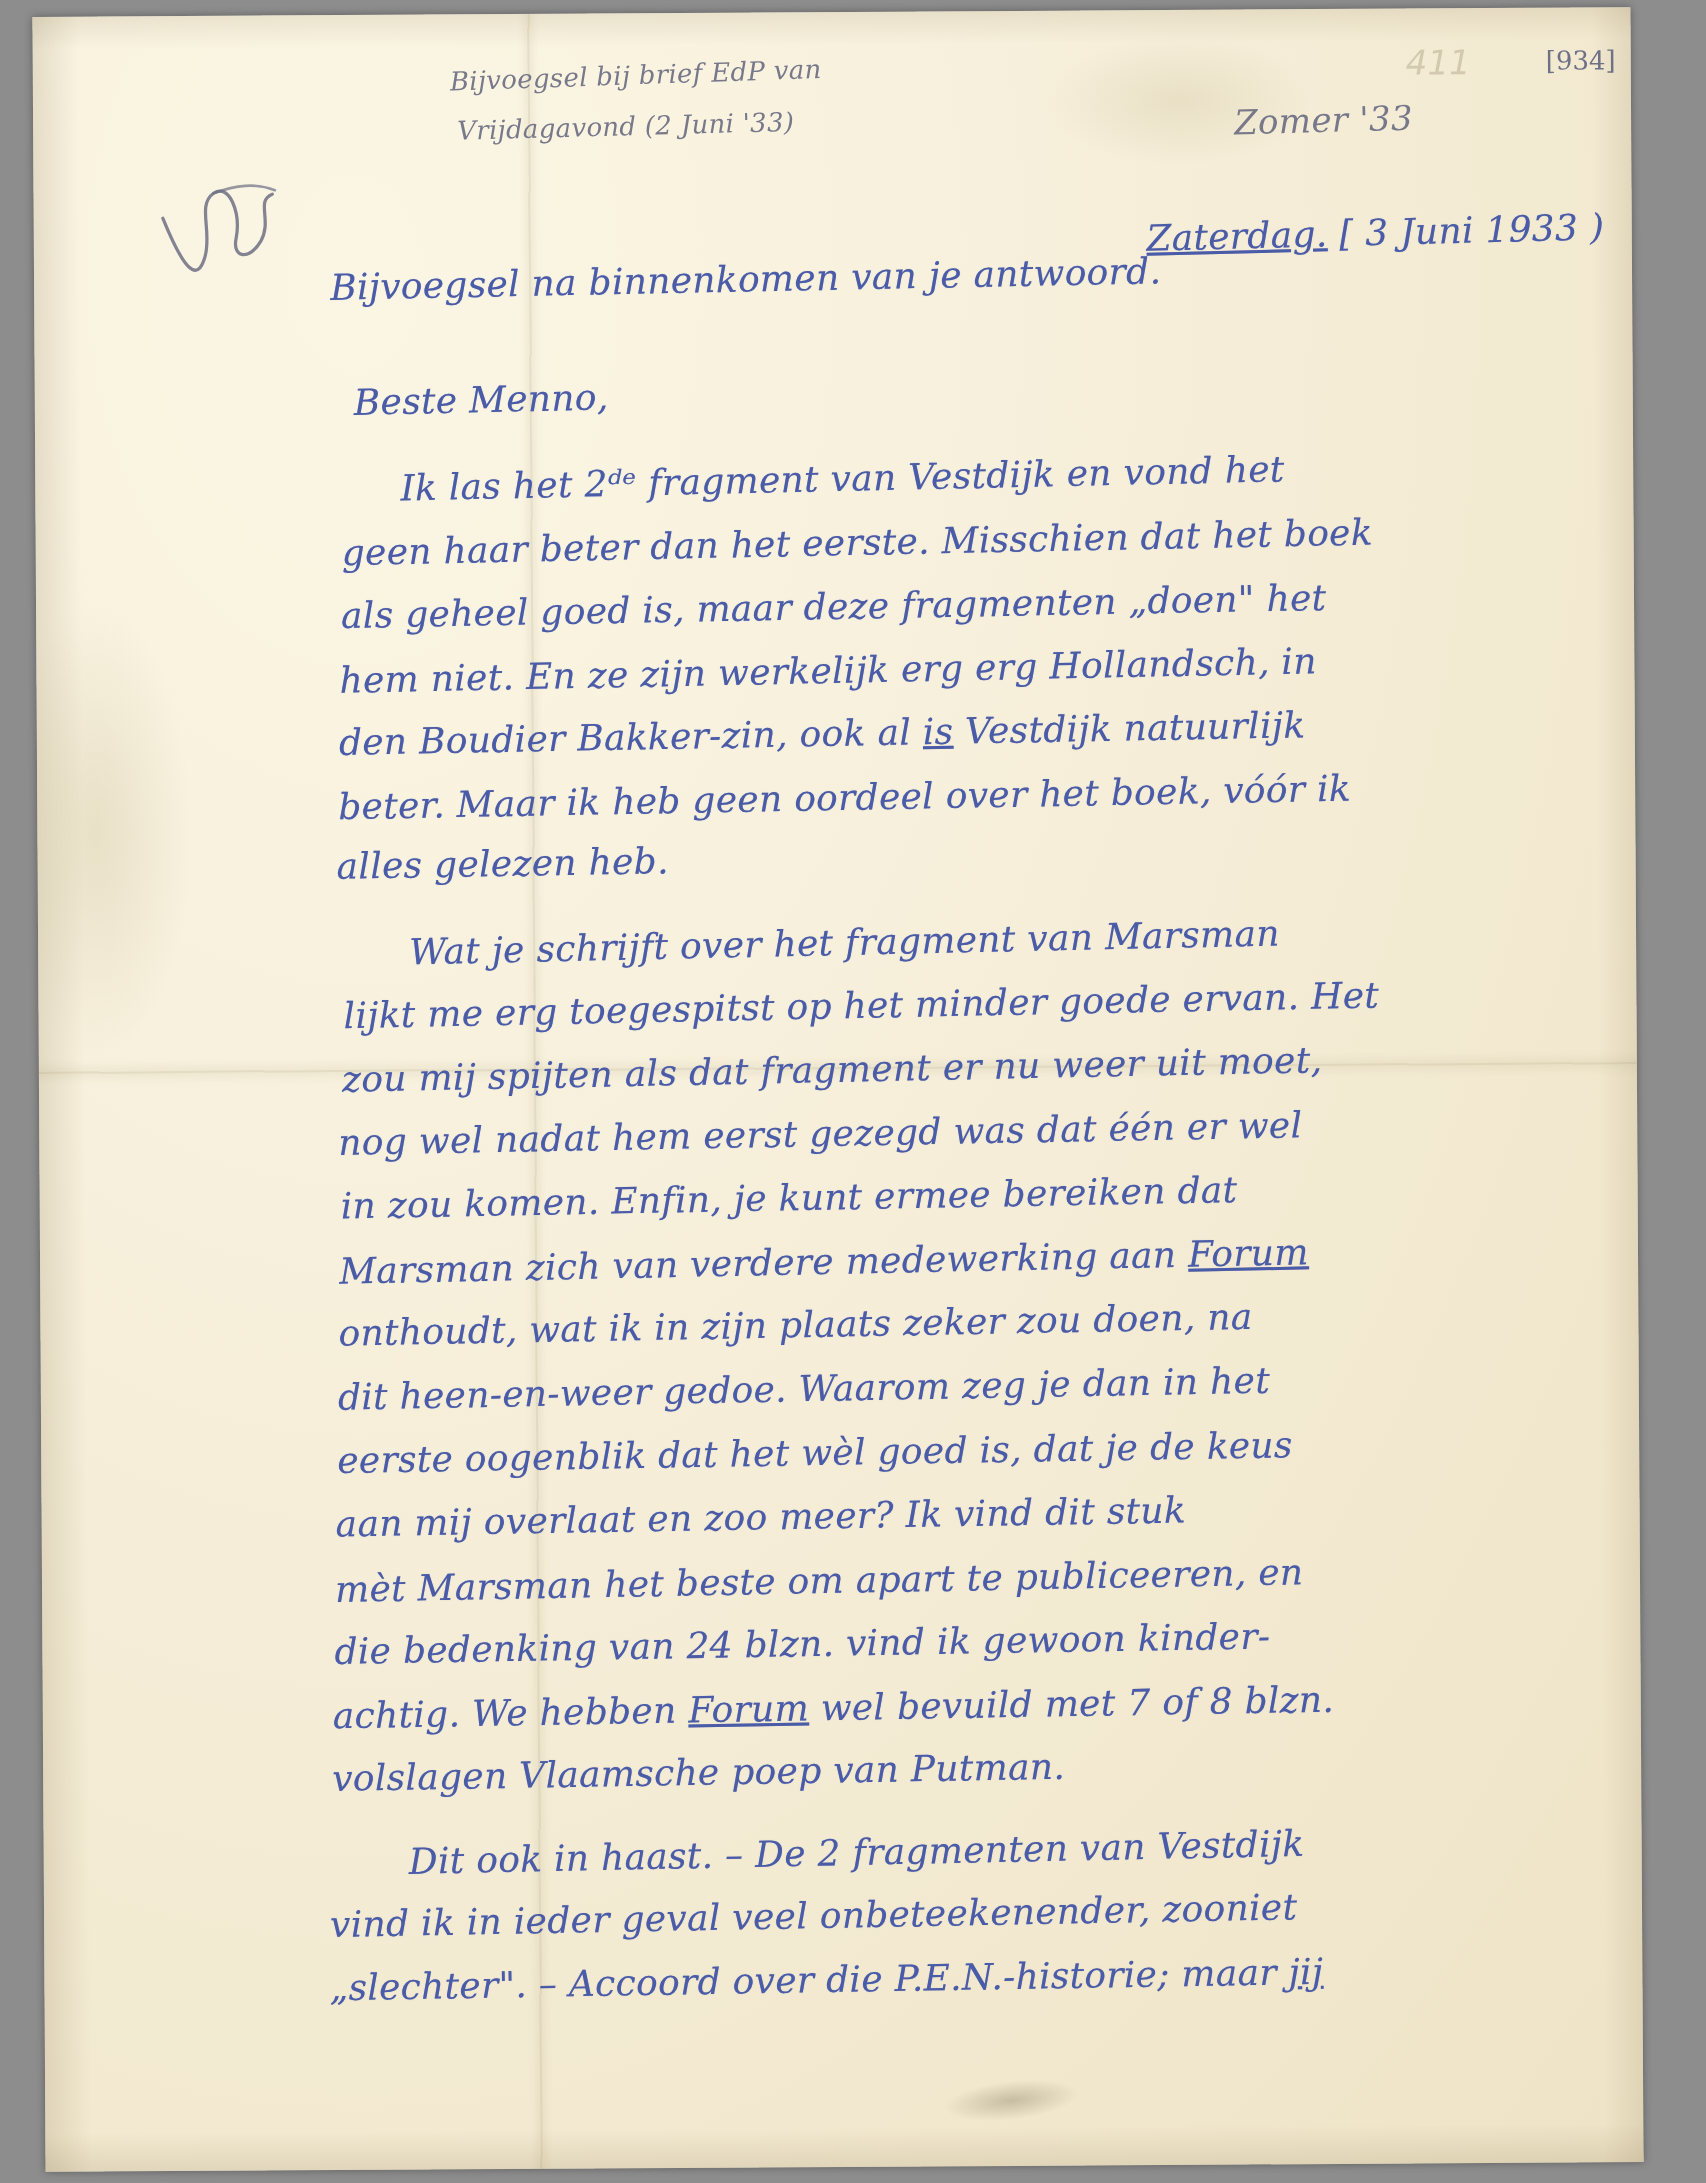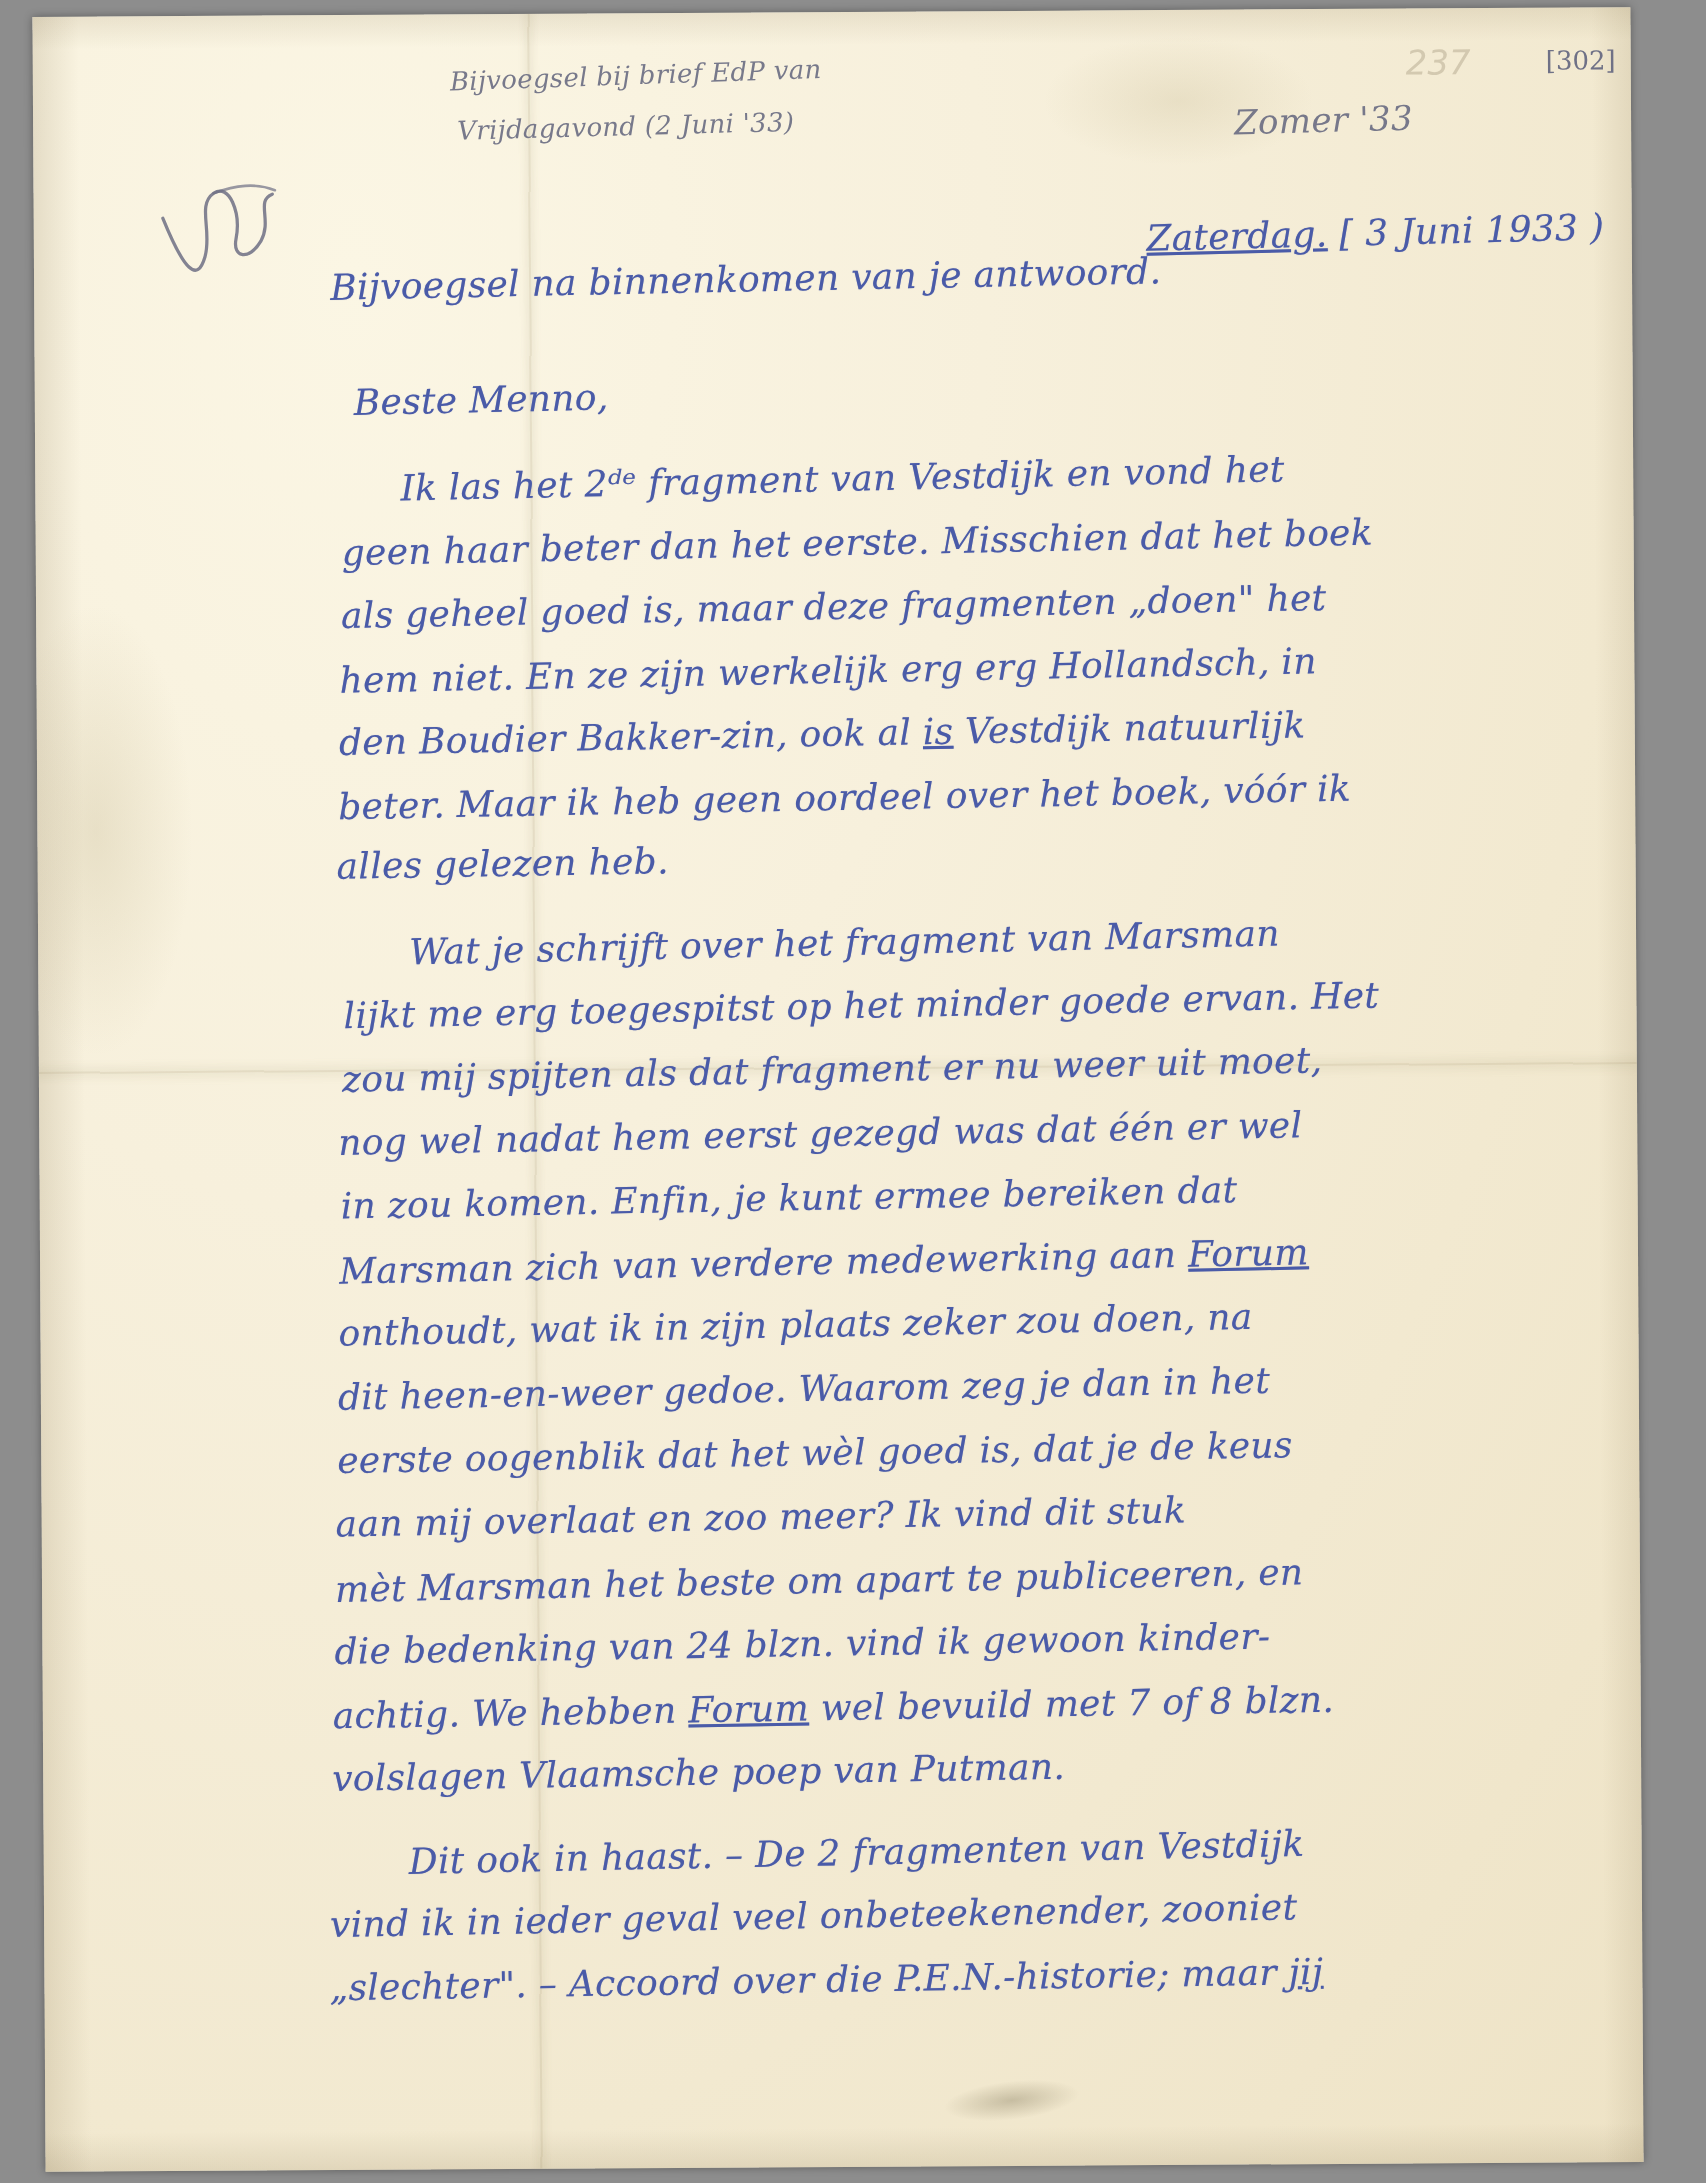--- a/index.html
+++ b/index.html
@@ -124,22 +124,22 @@
 
 <div id="scan">
 
   <div class="paper">
 
     <div class="crease v" style="left:495px;"></div>
     <div class="crease h" style="top:1055px;"></div>
     <div class="stain" style="left:1009px; top:26px; width:273px; height:130px; background:radial-gradient(ellipse,rgba(180,165,120,0.20),rgba(180,165,120,0) 70%);"></div>
     <div class="stain" style="left:-39px; top:586px; width:195px; height:456px; background:radial-gradient(ellipse,rgba(175,160,115,0.22),rgba(175,160,115,0) 70%);"></div>
 
-    <span class="faint-stamp">237</span>
-    <span class="archive-no">[302]</span>
+    <span class="faint-stamp">411</span>
+    <span class="archive-no">[934]</span>
 
     <span class="ink-pencil hdr-note">Bijvoegsel bij brief EdP van</span>
     <span class="ink-pencil hdr-note2">Vrijdagavond (2 Juni '33)</span>
 
     <span class="ink-pencil hdr-season">Zomer '33</span>
 
     <svg class="doodle" viewBox="0 0 230 170">
       <path d="M8 60 C 40 140, 60 160, 72 120 C 84 80, 60 40, 86 22 C 110 6, 128 52, 120 92 C 114 122, 140 126, 158 96 C 176 64, 150 34, 176 24" fill="none" stroke="#6d6f84" stroke-width="5" stroke-linecap="round" opacity="0.85"></path>
       <path d="M86 22 C 120 10, 150 6, 180 18" fill="none" stroke="#6d6f84" stroke-width="4" stroke-linecap="round" opacity="0.7"></path>
     </svg>

